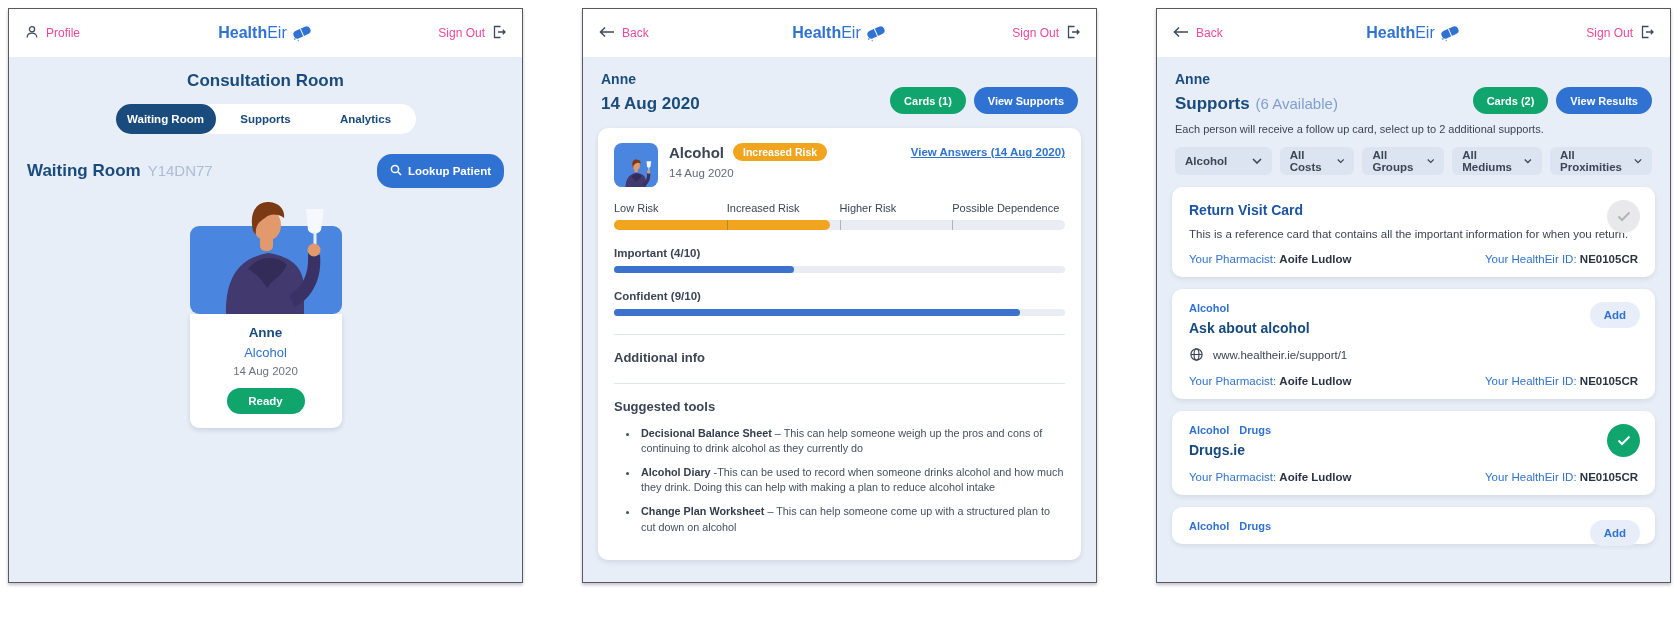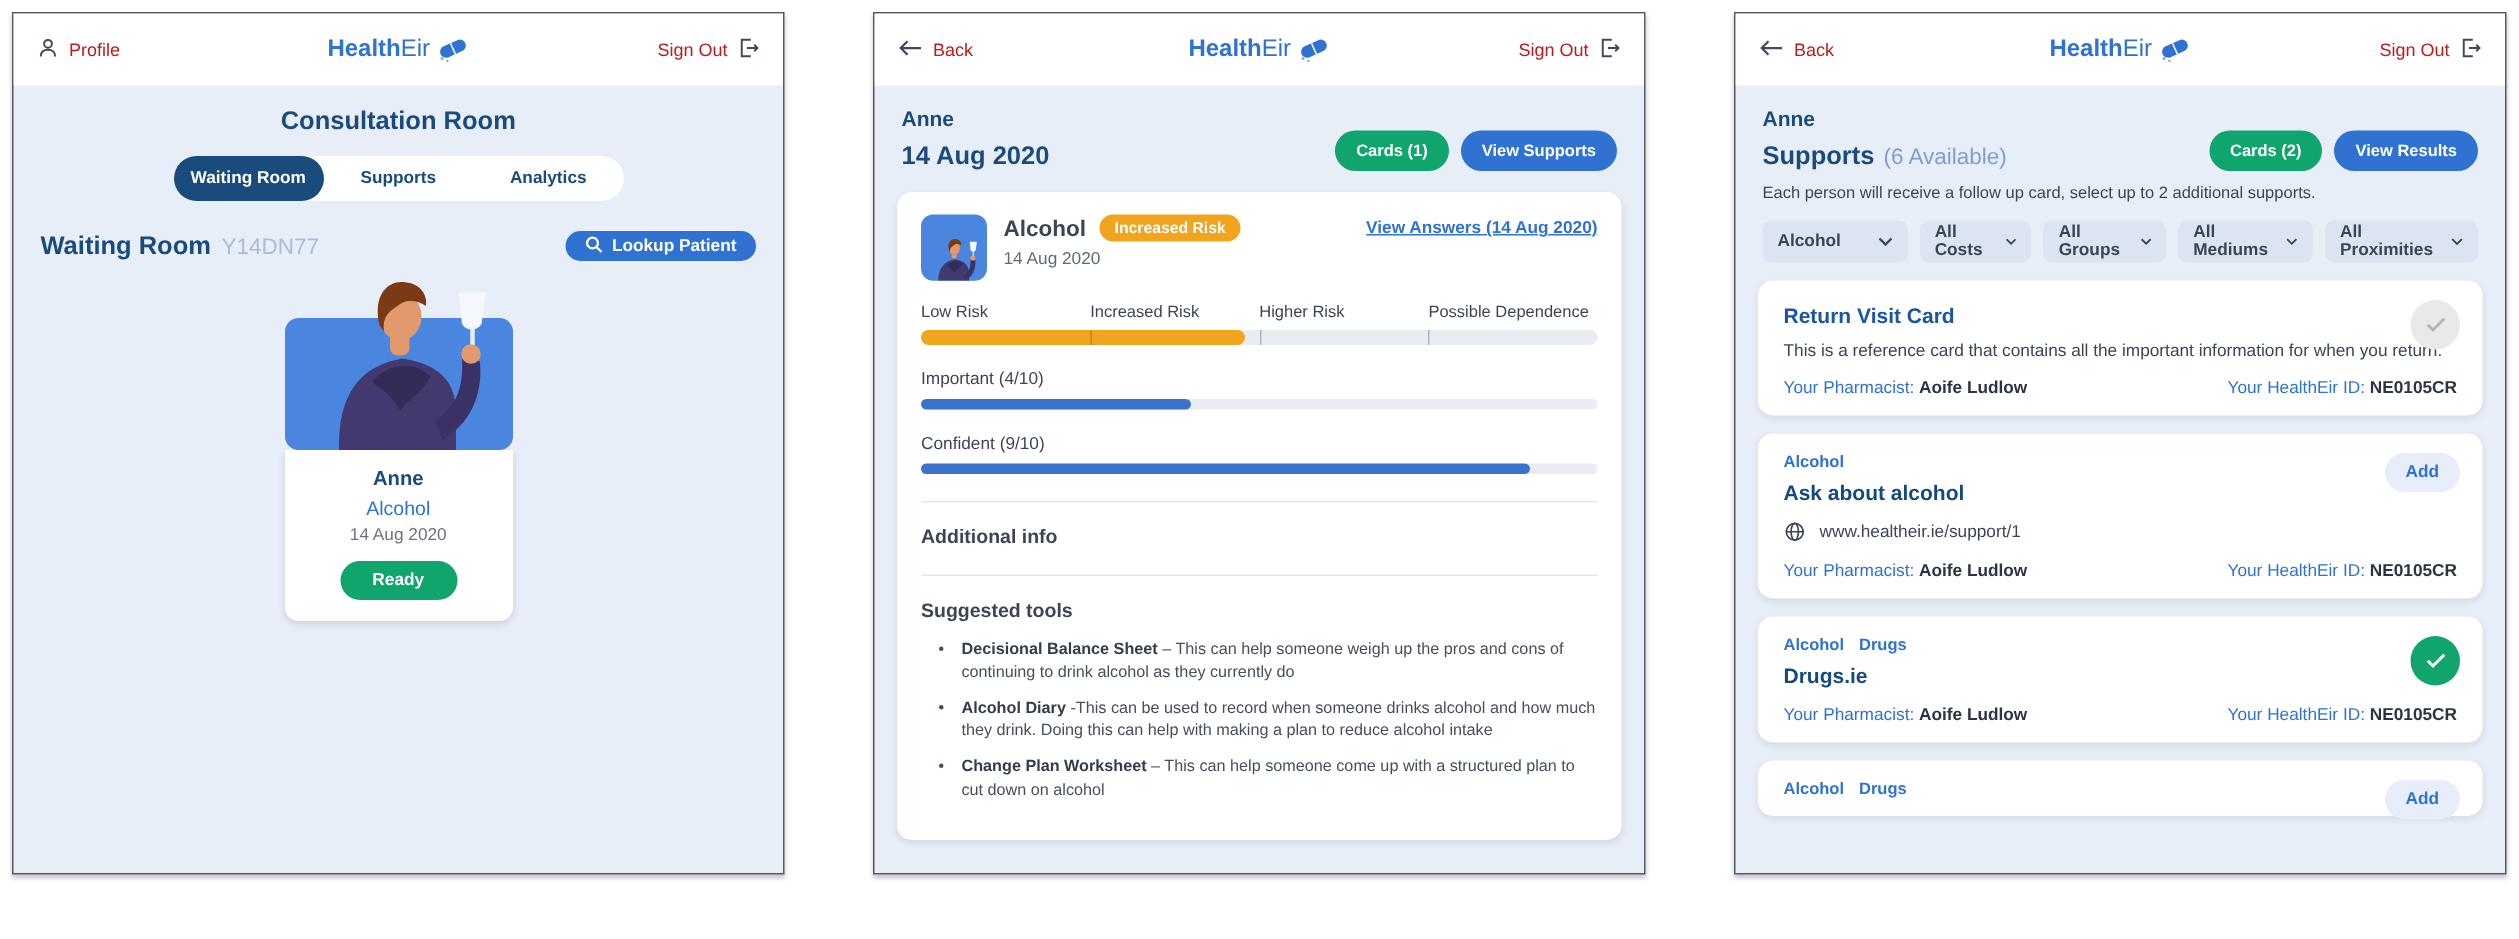--- a/index.html
+++ b/index.html
@@ -6,41 +6,41 @@
   html,body { width:1679px; height:626px; background:#fff; overflow:hidden;
     font-family:"Liberation Sans", sans-serif; color:#3b4555; }
   .panel { position:absolute; top:8px; width:515px; height:575px;
     background:#e8eef7; border:1px solid #585863;
     box-shadow:0 2px 3px rgba(40,40,60,.28); display:flex; flex-direction:column; overflow:hidden; }
   #panel-1 { left:8px; } #panel-2 { left:582px; } #panel-3 { left:1156px; }
 
   
   .p-header { height:48px; flex:none; background:#fff; display:flex; align-items:center;
     justify-content:space-between; padding:0 16px; position:relative; z-index:3; }
-  .hbtn { display:flex; align-items:center; gap:7px; font-size:12px; color:#b91c1c; cursor:pointer; }
+  .hbtn { display:flex; align-items:center; gap:7px; font-size:12px; color:#ec4899; cursor:pointer; }
   .logo { position:absolute; left:50%; transform:translateX(-50%); display:flex; 
     font-size:16px; color:#2f72d2; white-space:nowrap; }
   .logo .lh { font-weight:700; } .logo .le { font-weight:400; }
   .logo svg { margin-left:4px; }
 
   
   .pill { height:27px; border-radius:15px; color:#fff; font-weight:700; font-size:11px;
     display:inline-flex; align-items:center; padding:0 14px; cursor:pointer; white-space:nowrap; }
   .pill.green { background:#0fa56d; } .pill.blue { background:#2f72d2; }
 
   
   .consult-title { text-align:center; color:#1a4b7d; font-size:17px; font-weight:700; margin-top:14px; }
   .tabs { margin:13px auto 0; width:300px; height:30px; background:#fff; border-radius:16px; display:flex; }
   .tab { flex:1; display:flex; align-items:center; justify-content:center; font-size:11.5px;
     font-weight:700; color:#1a4b7d; border-radius:16px; cursor:pointer; }
   .tab.active { background:#1a4b7d; color:#fff; }
   .wr-row { display:flex; justify-content:space-between; align-items:center; margin-top:20px; padding:0 18px; }
   .wr-title { font-size:17px; font-weight:700; color:#1a4b7d; }
   .wr-code { font-size:15px; font-weight:400; color:#a9bdd8; margin-left:7px; }
-  .lookup-btn { background:#2f72d2; color:#fff; font-size:11.5px; font-weight:700; height:20px;
+  .lookup-btn { background:#2f72d2; color:#fff; font-size:11.5px; font-weight:700; height:34px;
     padding:0 13px; border-radius:15px; display:flex; align-items:center; gap:6px; cursor:pointer; }
   .patient-card { width:152px; margin:38px auto 0; cursor:pointer; }
   .pc-img { position:relative; height:88px; }
   .pc-img svg { position:absolute; left:0; bottom:0; width:152px; height:113px; }
   .pc-body { background:#fff; border-radius:0 0 9px 9px; text-align:center; padding:11px 0 14px;
     box-shadow:0 2px 5px rgba(30,50,90,.15); }
   .pc-name { color:#1a4b7d; font-weight:700; font-size:13.5px; }
   .pc-topic { color:#2f72d2; font-size:13px; margin-top:5px; }
   .pc-date { color:#6b7482; font-size:11.5px; margin-top:5px; }
   .pc-ready { margin:11px auto 0; width:78px; height:26px; background:#0fa56d; color:#fff;
@@ -65,21 +65,21 @@
     border-radius:11px; margin-left:9px; }
   .rc-date { font-size:11.5px; color:#5f6b7a; margin-top:6px; }
   .rc-link { margin-left:auto; color:#2f72d2; font-size:11.5px; font-weight:700;
     text-decoration:underline; margin-top:3px; cursor:pointer; }
   .risk-labels { position:relative; height:14px; margin-top:15px; font-size:11px; color:#3b4555; }
   .risk-labels span { position:absolute; top:0; white-space:nowrap; }
   .risk-track { height:10px; background:#e9edf3; border-radius:5px; position:relative; margin-top:4px; }
   .risk-fill { height:100%; background:#f1a51f; border-radius:5px; }
   .risk-tick { position:absolute; top:0; width:1px; height:100%; background:rgba(80,90,105,.38); }
   .metric { margin-top:17px; }
-  .metric-label { font-size:11.5px; font-weight:400; color:#3b4555; }
+  .metric-label { font-size:11.5px; font-weight:700; color:#3b4555; }
   .metric-track { height:7px; border-radius:4px; background:#e9edf3; margin-top:7px; }
   .metric-fill { height:100%; background:#3a72cd; border-radius:4px; }
   .divider { height:1px; background:#e2e7ee; margin:18px 0 0; }
   .sec-title { font-size:13px; font-weight:700; color:#3b4555; margin-top:15px; }
   .info-line { font-size:11.5px; color:#3b4555; margin-top:10px; }
   .info-line b { color:#333d4c; }
   ul.tools { margin:12px 0 0 25px; font-size:10.8px; color:#454f5e; }
   ul.tools li { margin-bottom:9px; line-height:1.4; padding-left:2px; }
   ul.tools b { color:#333d4c; }
 

